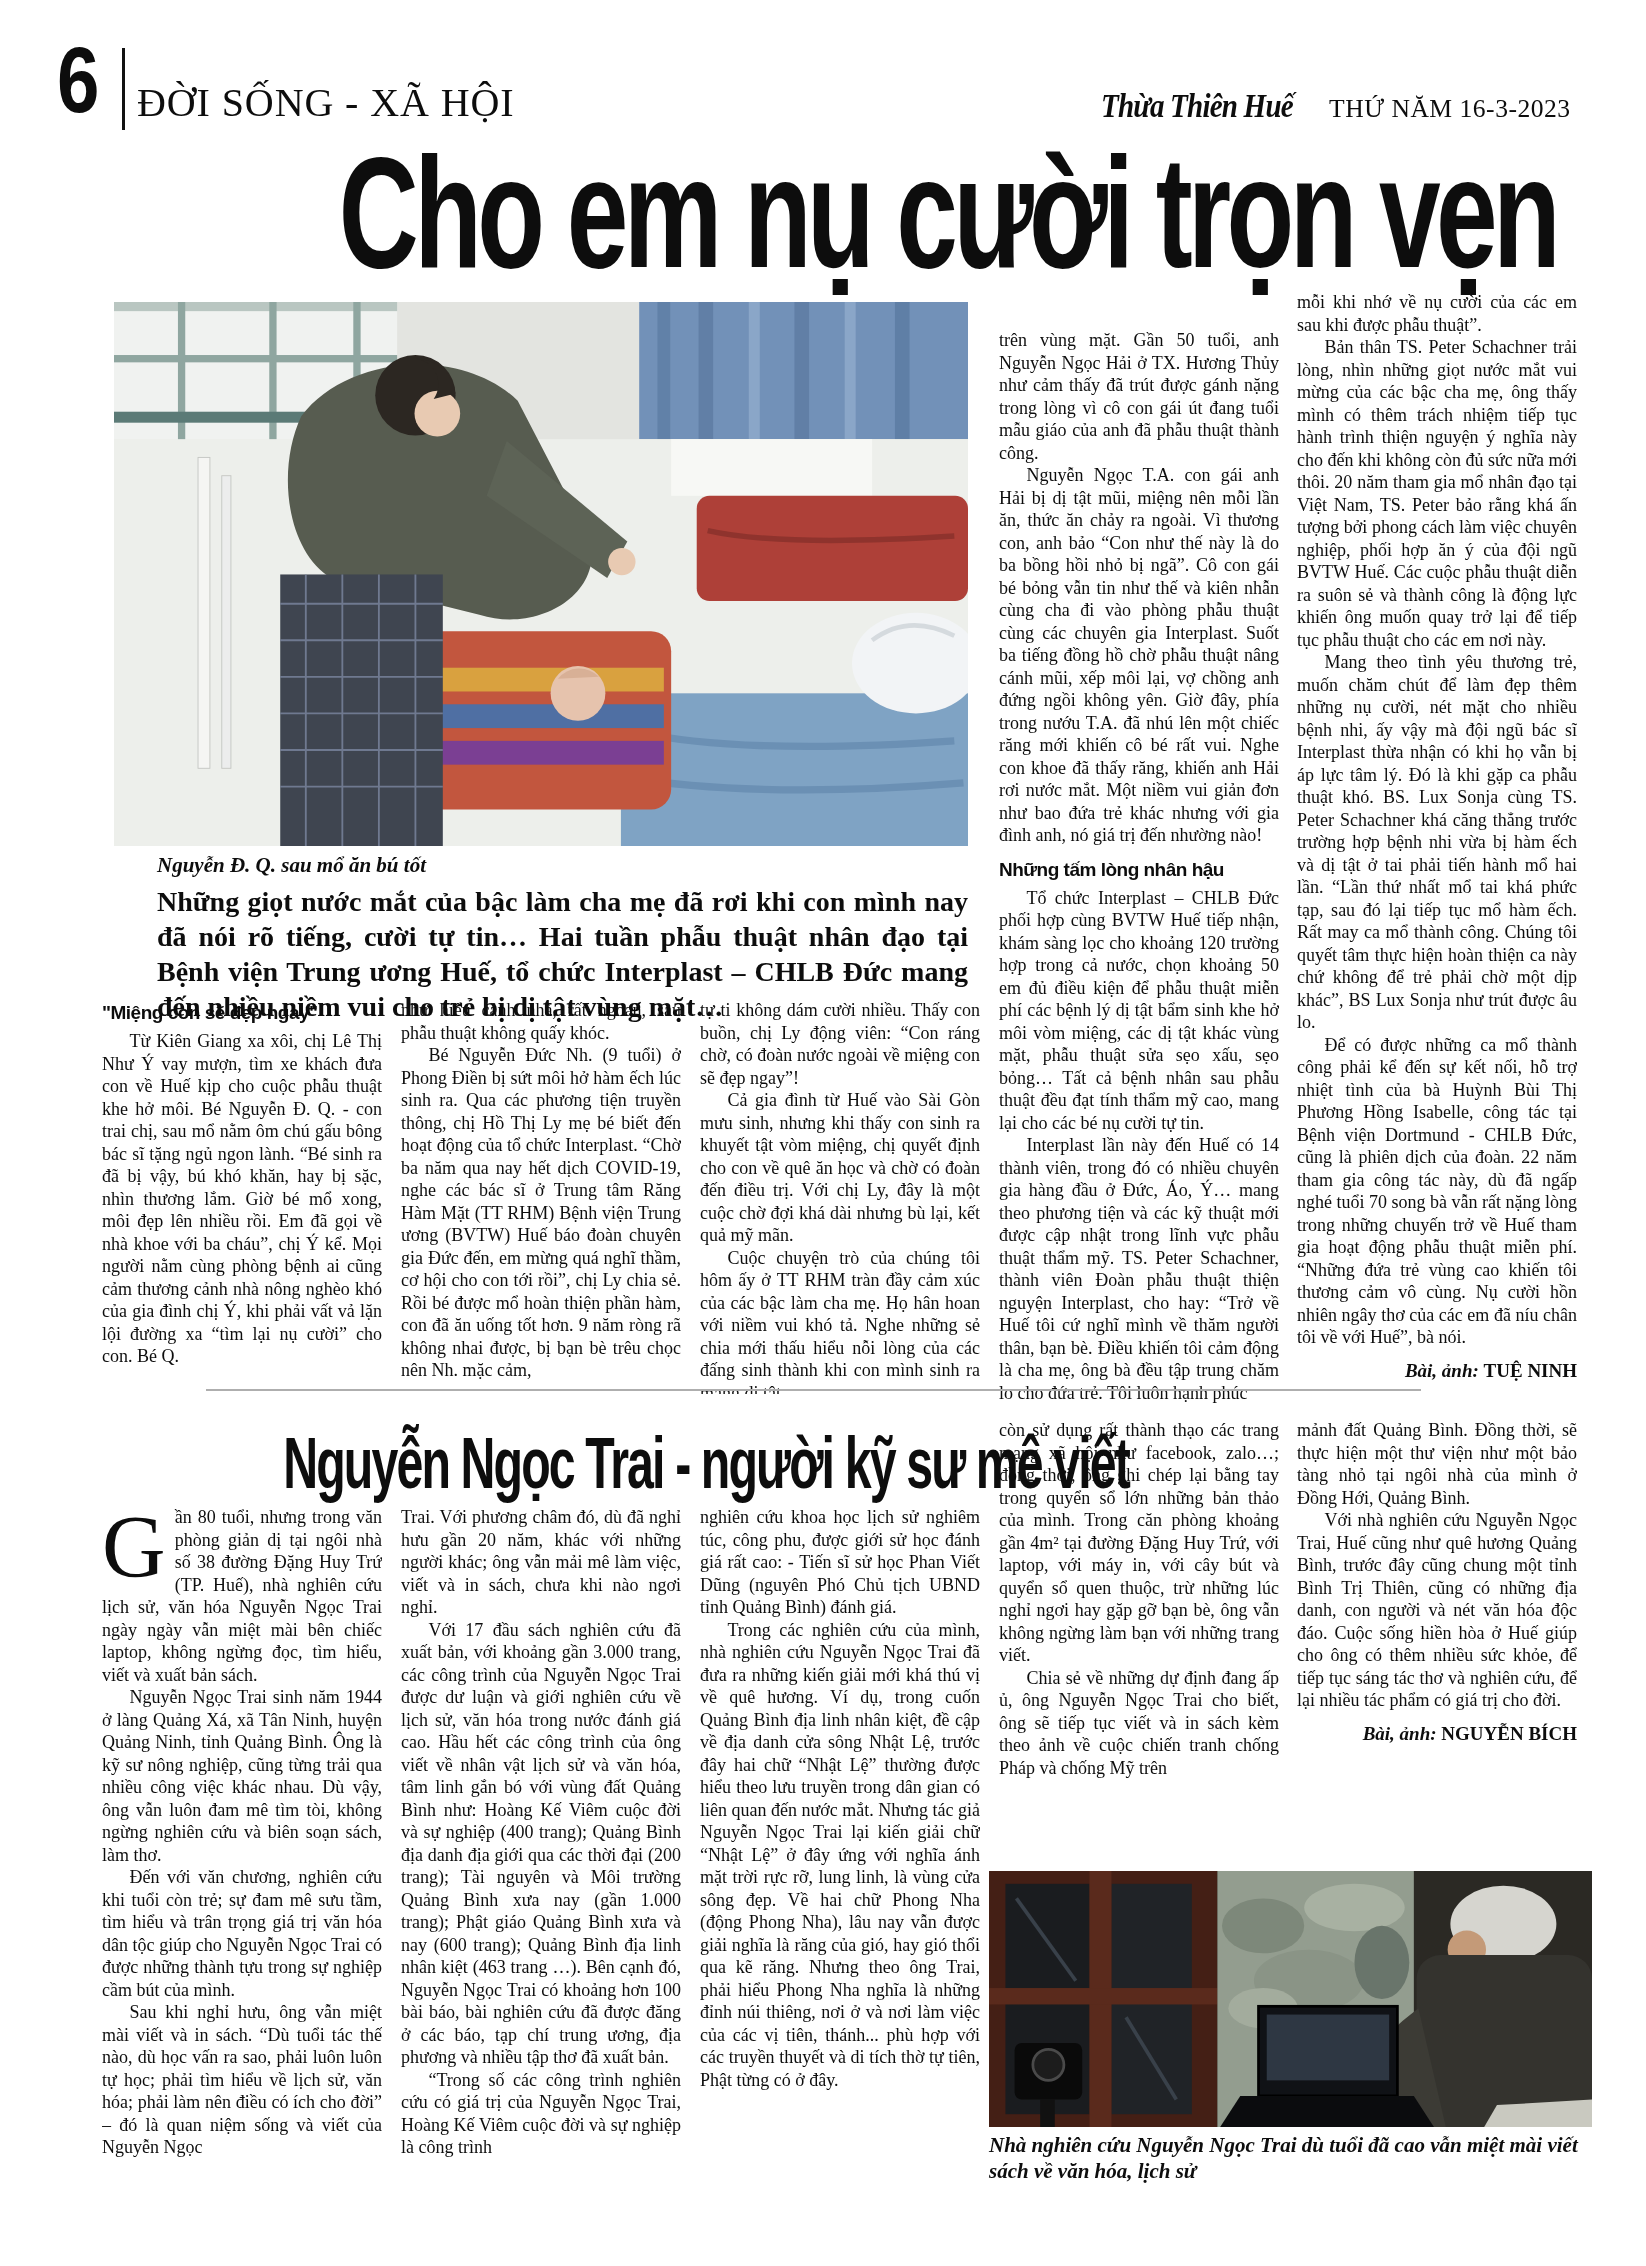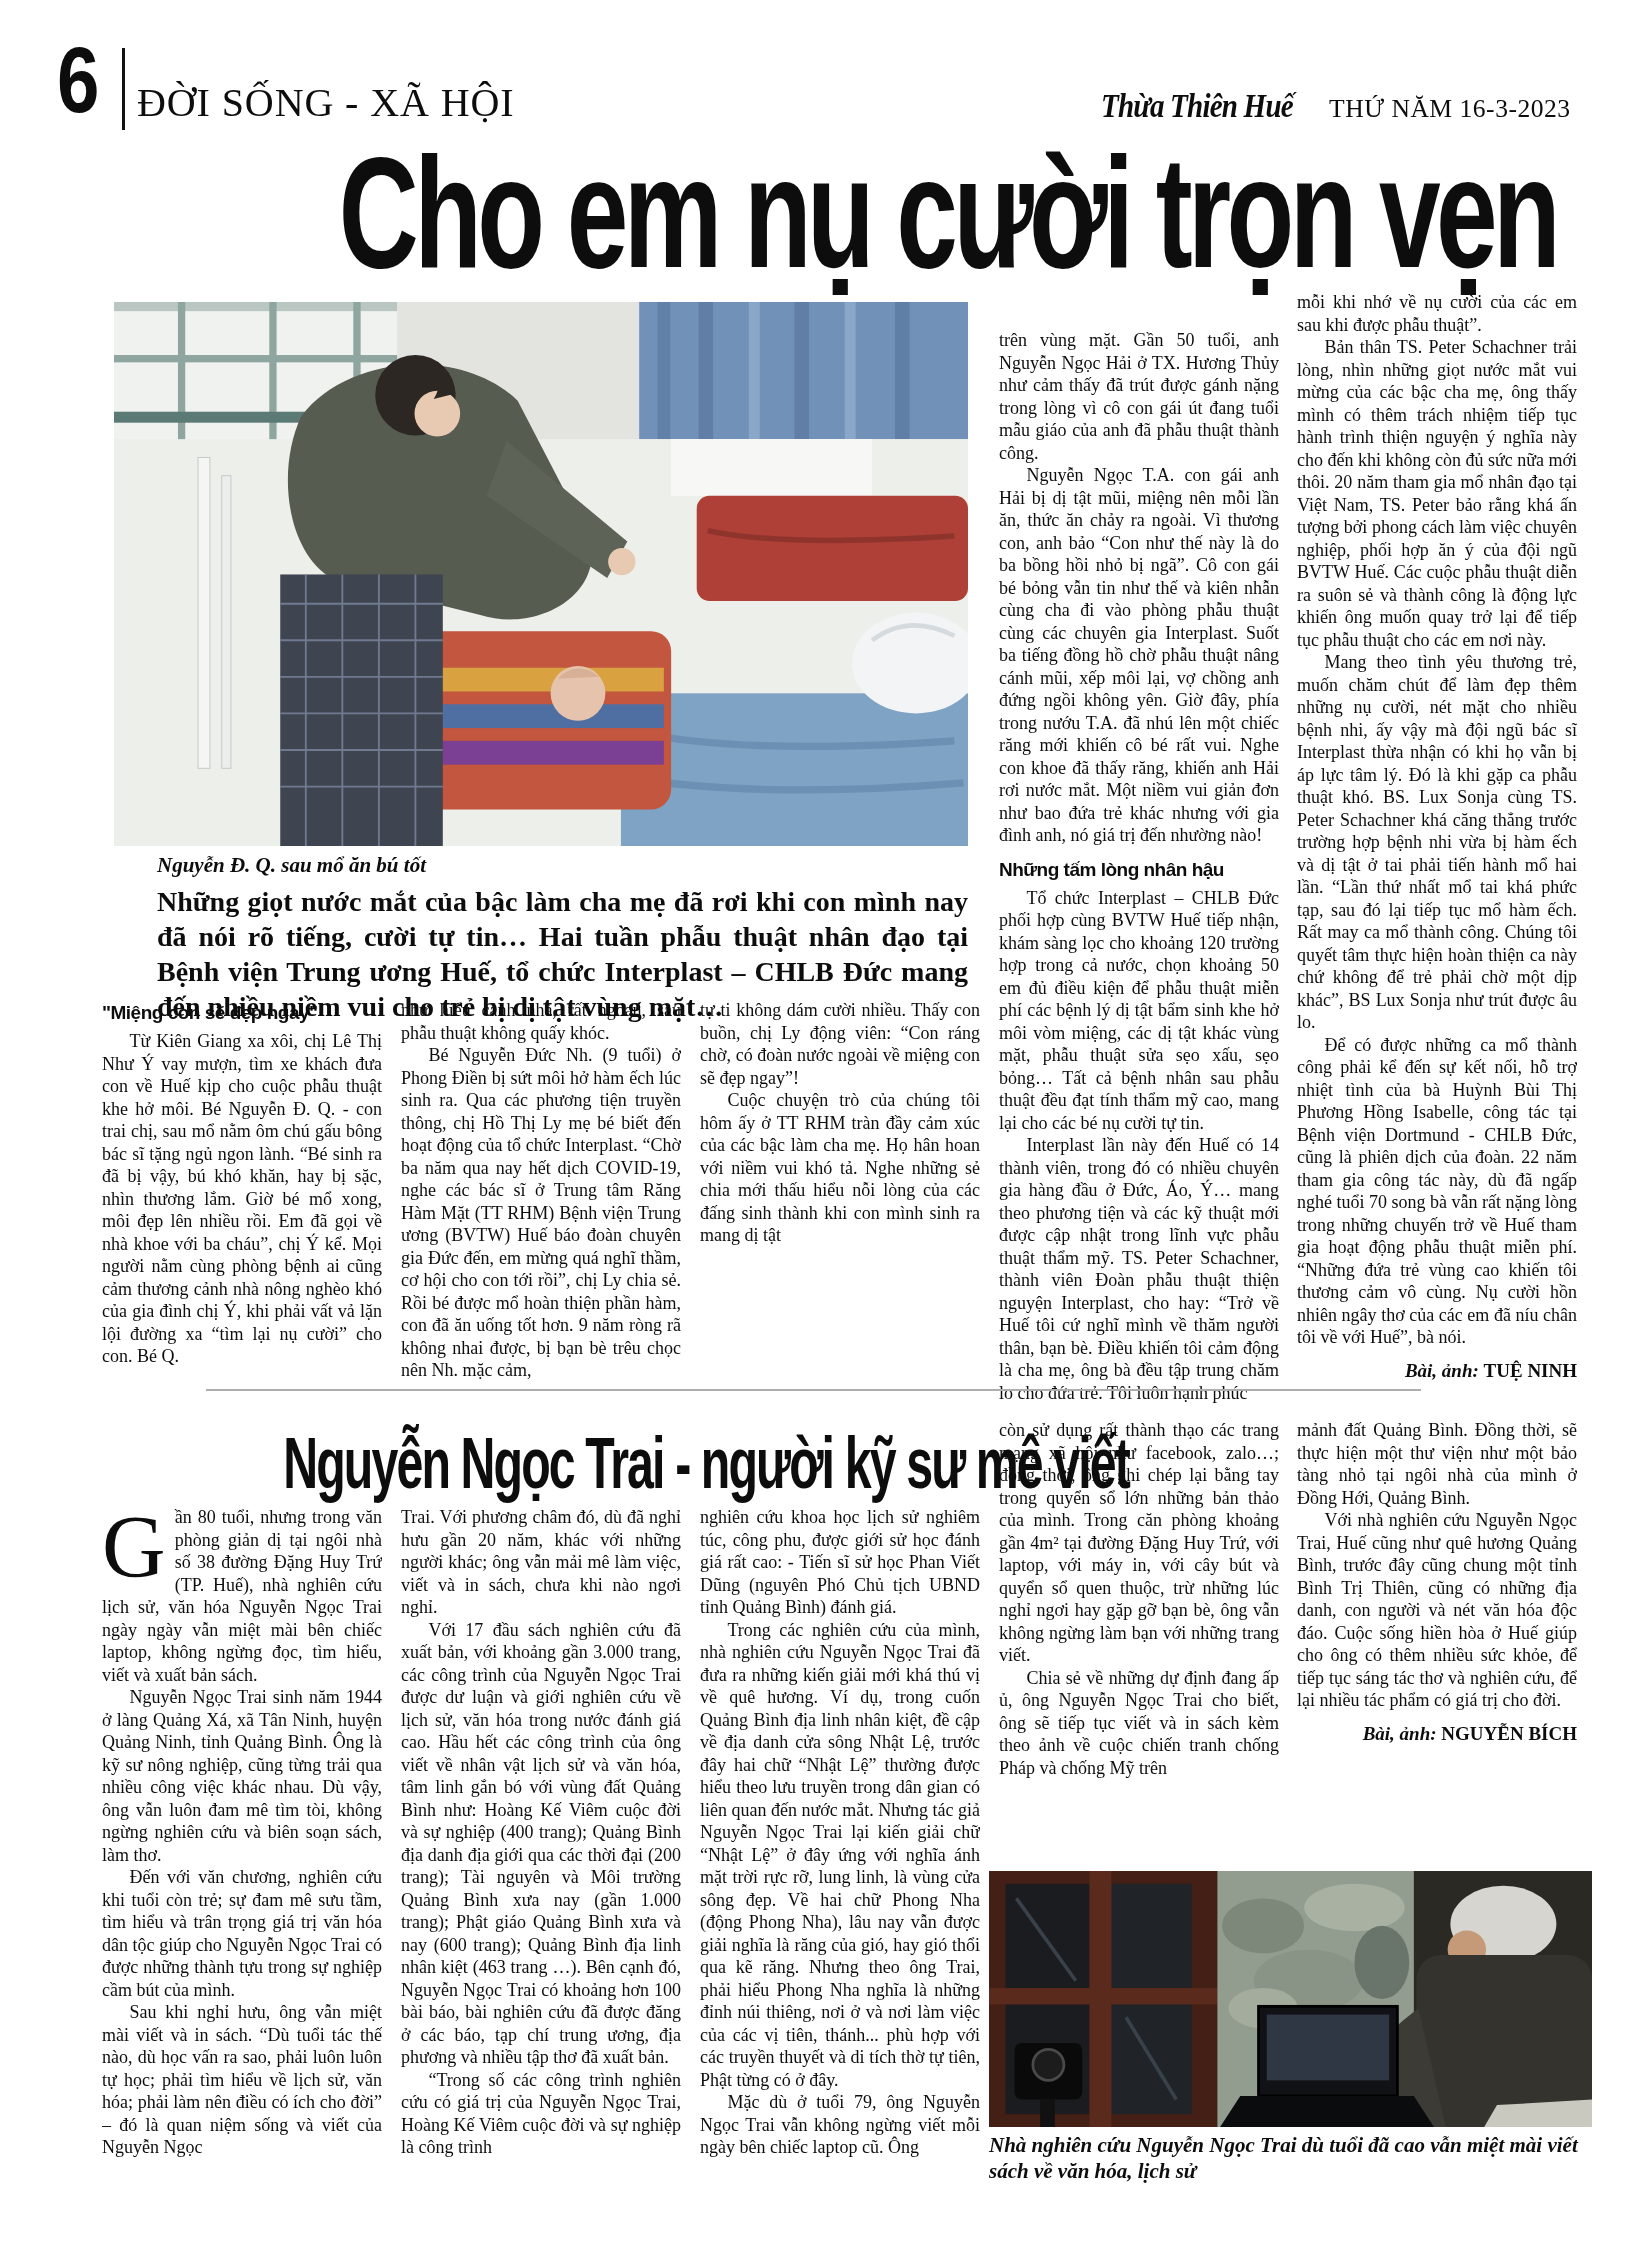--- a/index.html
+++ b/index.html
@@ -142,20 +142,21 @@
 <div class="col a1c1">
   <div class="subhead">"Miệng con sẽ đẹp ngay"</div>
   <p>Từ Kiên Giang xa xôi, chị Lê Thị Như Ý vay mượn, tìm xe khách đưa con về Huế kịp cho cuộc phẫu thuật khe hở môi. Bé Nguyễn Đ. Q. - con trai chị, sau mổ nằm ôm chú gấu bông bác sĩ tặng ngủ ngon lành. “Bé sinh ra đã bị vậy, bú khó khăn, hay bị sặc, nhìn thương lắm. Giờ bé mổ xong, môi đẹp lên nhiều rồi. Em đã gọi về nhà khoe với ba cháu”, chị Ý kể. Mọi người nằm cùng phòng bệnh ai cũng cảm thương cảnh nhà nông nghèo khó của gia đình chị Ý, khi phải vất vả lặn lội đường xa “tìm lại nụ cười” cho con. Bé Q.</p>
 </div>
 <div class="col a1c2">
   <p class="cont">như hiểu cảnh nhà, rất ngoan, sau phẫu thuật không quấy khóc.</p>
   <p>Bé Nguyễn Đức Nh. (9 tuổi) ở Phong Điền bị sứt môi hở hàm ếch lúc sinh ra. Qua các phương tiện truyền thông, chị Hồ Thị Ly mẹ bé biết đến hoạt động của tổ chức Interplast. “Chờ ba năm qua nay hết dịch COVID-19, nghe các bác sĩ ở Trung tâm Răng Hàm Mặt (TT RHM) Bệnh viện Trung ương (BVTW) Huế báo đoàn chuyên gia Đức đến, em mừng quá nghĩ thầm, cơ hội cho con tới rồi”, chị Ly chia sẻ. Rồi bé được mổ hoàn thiện phần hàm, con đã ăn uống tốt hơn. 9 năm ròng rã không nhai được, bị bạn bè trêu chọc nên Nh. mặc cảm,</p>
 </div>
 <div class="col a1c3">
   <p class="cont">tự ti không dám cười nhiều. Thấy con buồn, chị Ly động viên: “Con ráng chờ, có đoàn nước ngoài về miệng con sẽ đẹp ngay”!</p>
+  <p>Cả gia đình từ Huế vào Sài Gòn mưu sinh, nhưng khi thấy con sinh ra khuyết tật vòm miệng, chị quyết định cho con về quê ăn học và chờ có đoàn đến điều trị. Với chị Ly, đây là một cuộc chờ đợi khá dài nhưng bù lại, kết quả mỹ mãn.</p>
   <p>Cuộc chuyện trò của chúng tôi hôm ấy ở TT RHM tràn đầy cảm xúc của các bậc làm cha mẹ. Họ hân hoan với niềm vui khó tả. Nghe những sẻ chia mới thấu hiểu nỗi lòng của các đấng sinh thành khi con mình sinh ra mang dị tật</p>
 </div>
 <div class="col a1c4">
   <p class="cont">trên vùng mặt. Gần 50 tuổi, anh Nguyễn Ngọc Hải ở TX. Hương Thủy như cảm thấy đã trút được gánh nặng trong lòng vì cô con gái út đang tuổi mẫu giáo của anh đã phẫu thuật thành công.</p>
   <p>Nguyễn Ngọc T.A. con gái anh Hải bị dị tật mũi, miệng nên mỗi lần ăn, thức ăn chảy ra ngoài. Vì thương con, anh bảo “Con như thế này là do ba bồng hồi nhỏ bị ngã”. Cô con gái bé bỏng vẫn tin như thế và kiên nhẫn cùng cha đi vào phòng phẫu thuật cùng các chuyên gia Interplast. Suốt ba tiếng đồng hồ chờ phẫu thuật nâng cánh mũi, xếp môi lại, vợ chồng anh đứng ngồi không yên. Giờ đây, phía trong nướu T.A. đã nhú lên một chiếc răng mới khiến cô bé rất vui. Nghe con khoe đã thấy răng, khiến anh Hải rơi nước mắt. Một niềm vui giản đơn như bao đứa trẻ khác nhưng với gia đình anh, nó giá trị đến nhường nào!</p>
   <div class="subhead mid">Những tấm lòng nhân hậu</div>
   <p>Tổ chức Interplast – CHLB Đức phối hợp cùng BVTW Huế tiếp nhận, khám sàng lọc cho khoảng 120 trường hợp trong cả nước, chọn khoảng 50 em đủ điều kiện để phẫu thuật miễn phí các bệnh lý dị tật bẩm sinh khe hở môi vòm miệng, các dị tật khác vùng mặt, phẫu thuật sửa sẹo xấu, sẹo bỏng… Tất cả bệnh nhân sau phẫu thuật đều đạt tính thẩm mỹ cao, mang lại cho các bé nụ cười tự tin.</p>
   <p>Interplast lần này đến Huế có 14 thành viên, trong đó có nhiều chuyên gia hàng đầu ở Đức, Áo, Ý… mang theo phương tiện và các kỹ thuật mới được cập nhật trong lĩnh vực phẫu thuật thẩm mỹ. TS. Peter Schachner, thành viên Đoàn phẫu thuật thiện nguyện Interplast, cho hay: “Trở về Huế tôi cứ nghĩ mình về thăm người thân, bạn bè. Điều khiến tôi cảm động là cha mẹ, ông bà đều tập trung chăm lo cho đứa trẻ. Tôi luôn hạnh phúc</p>
 </div>
 <div class="col a1c5">
@@ -182,21 +183,20 @@
   <p>Sau khi nghỉ hưu, ông vẫn miệt mài viết và in sách. “Dù tuổi tác thế nào, dù học vấn ra sao, phải luôn luôn tự học; phải tìm hiểu về lịch sử, văn hóa; phải làm nên điều có ích cho đời” – đó là quan niệm sống và viết của Nguyễn Ngọc</p>
 </div>
 <div class="col a2c2">
   <p class="cont">Trai. Với phương châm đó, dù đã nghỉ hưu gần 20 năm, khác với những người khác; ông vẫn mải mê làm việc, viết và in sách, chưa khi nào ngơi nghỉ.</p>
   <p>Với 17 đầu sách nghiên cứu đã xuất bản, với khoảng gần 3.000 trang, các công trình của Nguyễn Ngọc Trai được dư luận và giới nghiên cứu về lịch sử, văn hóa trong nước đánh giá cao. Hầu hết các công trình của ông viết về nhân vật lịch sử và văn hóa, tâm linh gắn bó với vùng đất Quảng Bình như: Hoàng Kế Viêm cuộc đời và sự nghiệp (400 trang); Quảng Bình địa danh địa giới qua các thời đại (200 trang); Tài nguyên và Môi trường Quảng Bình xưa nay (gần 1.000 trang); Phật giáo Quảng Bình xưa và nay (600 trang); Quảng Bình địa linh nhân kiệt (463 trang …). Bên cạnh đó, Nguyễn Ngọc Trai có khoảng hơn 100 bài báo, bài nghiên cứu đã được đăng ở các báo, tạp chí trung ương, địa phương và nhiều tập thơ đã xuất bản.</p>
   <p>“Trong số các công trình nghiên cứu có giá trị của Nguyễn Ngọc Trai, Hoàng Kế Viêm cuộc đời và sự nghiệp là công trình</p>
 </div>
 <div class="col a2c3">
   <p class="cont">nghiên cứu khoa học lịch sử nghiêm túc, công phu, được giới sử học đánh giá rất cao: - Tiến sĩ sử học Phan Viết Dũng (nguyên Phó Chủ tịch UBND tỉnh Quảng Bình) đánh giá.</p>
   <p>Trong các nghiên cứu của mình, nhà nghiên cứu Nguyễn Ngọc Trai đã đưa ra những kiến giải mới khá thú vị về quê hương. Ví dụ, trong cuốn Quảng Bình địa linh nhân kiệt, đề cập về địa danh cửa sông Nhật Lệ, trước đây hai chữ “Nhật Lệ” thường được hiểu theo lưu truyền trong dân gian có liên quan đến nước mắt. Nhưng tác giả Nguyễn Ngọc Trai lại kiến giải chữ “Nhật Lệ” ở đây ứng với nghĩa ánh mặt trời rực rỡ, lung linh, là vùng cửa sông đẹp. Về hai chữ Phong Nha (động Phong Nha), lâu nay vẫn được giải nghĩa là răng của gió, hay gió thổi qua kẽ răng. Nhưng theo ông Trai, phải hiểu Phong Nha nghĩa là những đỉnh núi thiêng, nơi ở và nơi làm việc của các vị tiên, thánh... phù hợp với các truyền thuyết và di tích thờ tự tiên, Phật từng có ở đây.</p>
-  <p>Mặc dù ở tuổi 79, ông Nguyễn Ngọc Trai vẫn không ngừng viết mỗi ngày bên chiếc laptop cũ. Ông</p>
 </div>
 <div class="col a2c4">
   <p class="cont">còn sử dụng rất thành thạo các trang mạng xã hội như facebook, zalo…; đồng thời, ông ghi chép lại bằng tay trong quyển sổ lớn những bản thảo của mình. Trong căn phòng khoảng gần 4m² tại đường Đặng Huy Trứ, với laptop, với máy in, với cây bút và quyển sổ quen thuộc, trừ những lúc nghỉ ngơi hay gặp gỡ bạn bè, ông vẫn không ngừng làm bạn với những trang viết.</p>
   <p>Chia sẻ về những dự định đang ấp ủ, ông Nguyễn Ngọc Trai cho biết, ông sẽ tiếp tục viết và in sách kèm theo ảnh về cuộc chiến tranh chống Pháp và chống Mỹ trên</p>
 </div>
 <div class="col a2c5">
   <p class="cont">mảnh đất Quảng Bình. Đồng thời, sẽ thực hiện một thư viện như một bảo tàng nhỏ tại ngôi nhà của mình ở Đồng Hới, Quảng Bình.</p>
   <p>Với nhà nghiên cứu Nguyễn Ngọc Trai, Huế cũng như quê hương Quảng Bình, trước đây cũng chung một tỉnh Bình Trị Thiên, cũng có những địa danh, con người và nét văn hóa độc đáo. Cuộc sống hiền hòa ở Huế giúp cho ông có thêm nhiều sức khỏe, để tiếp tục sáng tác thơ và nghiên cứu, để lại nhiều tác phẩm có giá trị cho đời.</p>
   <div class="byline">
     <span class="lbl">Bài, ảnh:</span>

